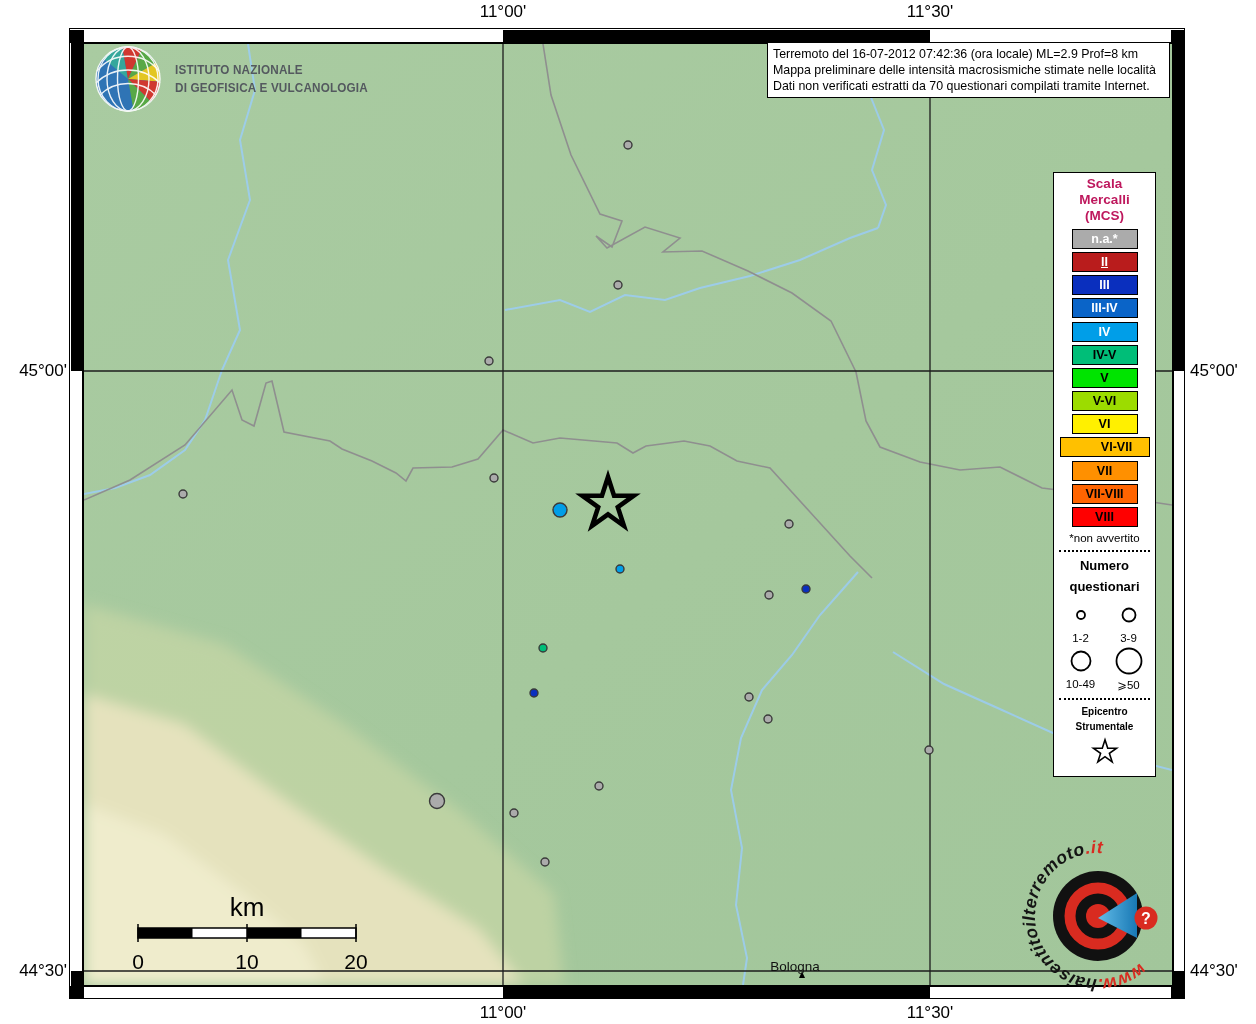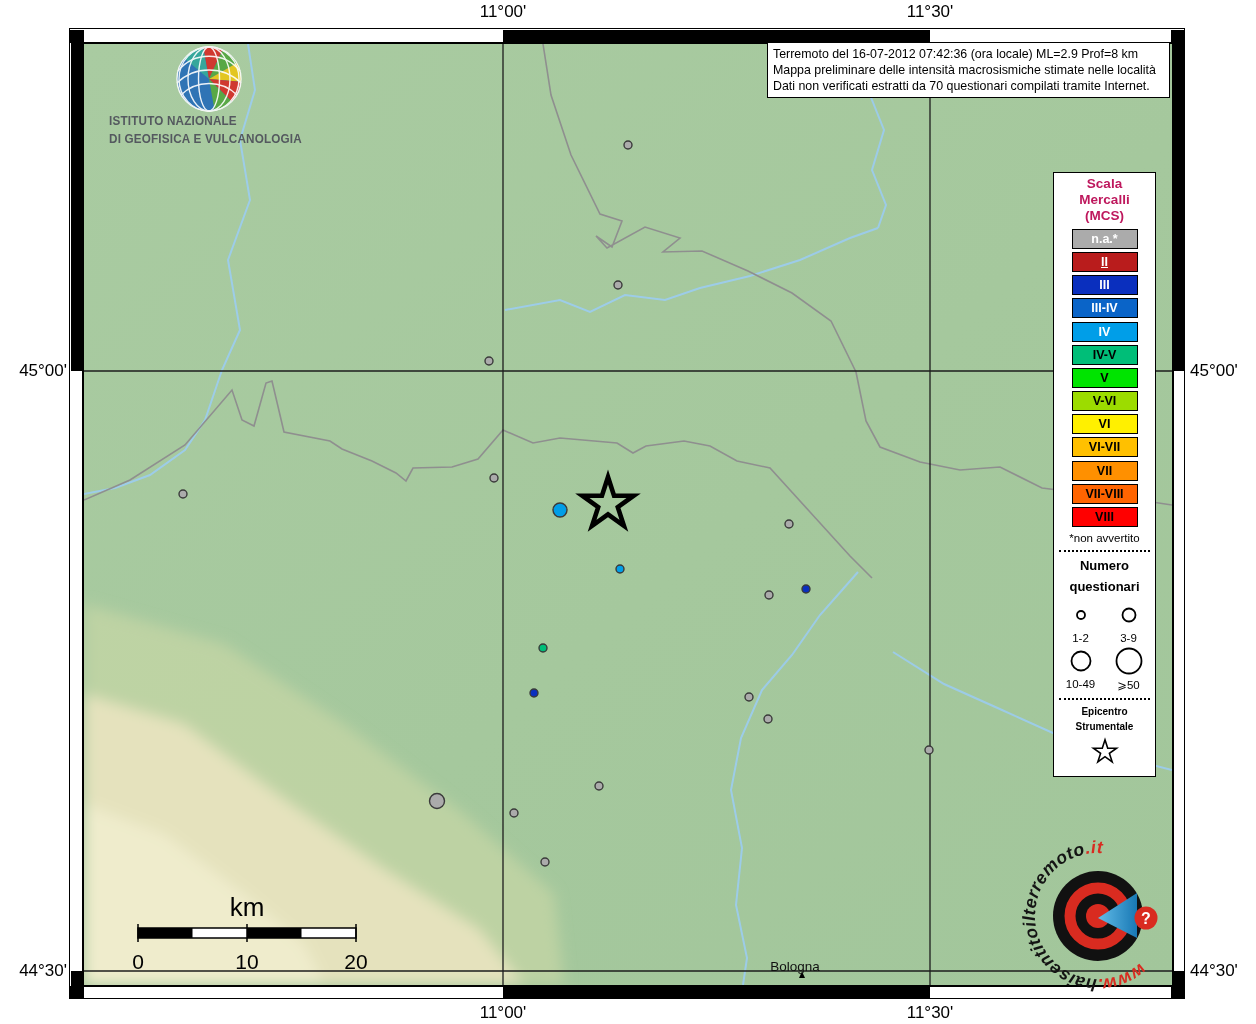--- a/index.html
+++ b/index.html
@@ -23,21 +23,21 @@
   .chips{margin-top:5px;}
   .chip{width:64px;height:18px;line-height:18px;margin:3.2px auto;border:1.3px solid #000;font-weight:bold;font-size:12.5px;text-align:center;}
   .footnote{font-size:11.5px;margin-top:5px;color:#000;}
   .dotsep{border-top:2px dotted #000;margin:6px 5px 4px 5px;height:0;}
   .qtitle div{font-weight:bold;font-size:13px;line-height:1.6;color:#000;}
   .qgrid{display:flex;flex-wrap:wrap;width:96px;margin:0 auto;}
   .qcell{width:48px;text-align:center;}
   .qlabel{font-size:11.5px;color:#000;margin-top:-2px;}
   .eptitle div{font-weight:bold;font-size:10px;line-height:1.5;color:#000;}
   
-  .ingv{left:95px;top:46px;display:flex;align-items:center;z-index:15;flex-direction:column;}
+  .ingv{left:95px;top:46px;display:flex;align-items:center;z-index:15;}
   .ingv-text{margin-left:14px;color:#54595f;font-weight:bold;font-size:13px;line-height:1.35;letter-spacing:.2px;transform:scaleX(.9);transform-origin:left center;white-space:nowrap;}
   svg text{font-family:"Liberation Sans",sans-serif;}
 </style>
 </head>
 <body>
 
 <svg class="abs" style="left:84px;top:44px;z-index:1" width="1088" height="941" viewBox="0 0 1088 941" xmlns="http://www.w3.org/2000/svg">
   <defs>
     <linearGradient id="landGrad" x1="0" y1="0" x2="1" y2="1">
       <stop offset="0" stop-color="#a9cba1"></stop>
@@ -194,21 +194,21 @@
   <div class="chips">
       <div class="chip" style="background: rgb(171, 171, 171); color: rgb(255, 255, 255);">n.a.*</div>
       <div class="chip" style="background: #b91c1c; color: rgb(255, 255, 255); text-decoration: underline;">II</div>
       <div class="chip" style="background: rgb(10, 47, 190); color: rgb(255, 255, 255);">III</div>
       <div class="chip" style="background: rgb(10, 100, 200); color: rgb(255, 255, 255);">III-IV</div>
       <div class="chip" style="background: rgb(0, 158, 232); color: rgb(255, 255, 255);">IV</div>
       <div class="chip" style="background: rgb(0, 190, 120); color: rgb(0, 0, 0);">IV-V</div>
       <div class="chip" style="background: rgb(0, 228, 0); color: rgb(0, 0, 0);">V</div>
       <div class="chip" style="background: rgb(156, 220, 0); color: rgb(0, 0, 0);">V-VI</div>
       <div class="chip" style="background: rgb(255, 240, 0); color: rgb(0, 0, 0);">VI</div>
-      <div class="chip" style="background: rgb(255, 192, 0); color: rgb(0, 0, 0);">VI-VII</div>
+      <div class="chip" style="background: rgb(255, 192, 0); color: rgb(0, 0, 0); padding-left: 24px;">VI-VII</div>
       <div class="chip" style="background: rgb(255, 144, 0); color: rgb(0, 0, 0);">VII</div>
       <div class="chip" style="background: rgb(255, 100, 0); color: rgb(0, 0, 0);">VII-VIII</div>
       <div class="chip" style="background: rgb(255, 0, 0); color: rgb(0, 0, 0);">VIII</div>
     </div>
   <div class="footnote">*non avvertito</div>
   <div class="dotsep"></div>
   <div class="qtitle">
     <div>Numero</div>
     <div>questionari</div>
   </div>

